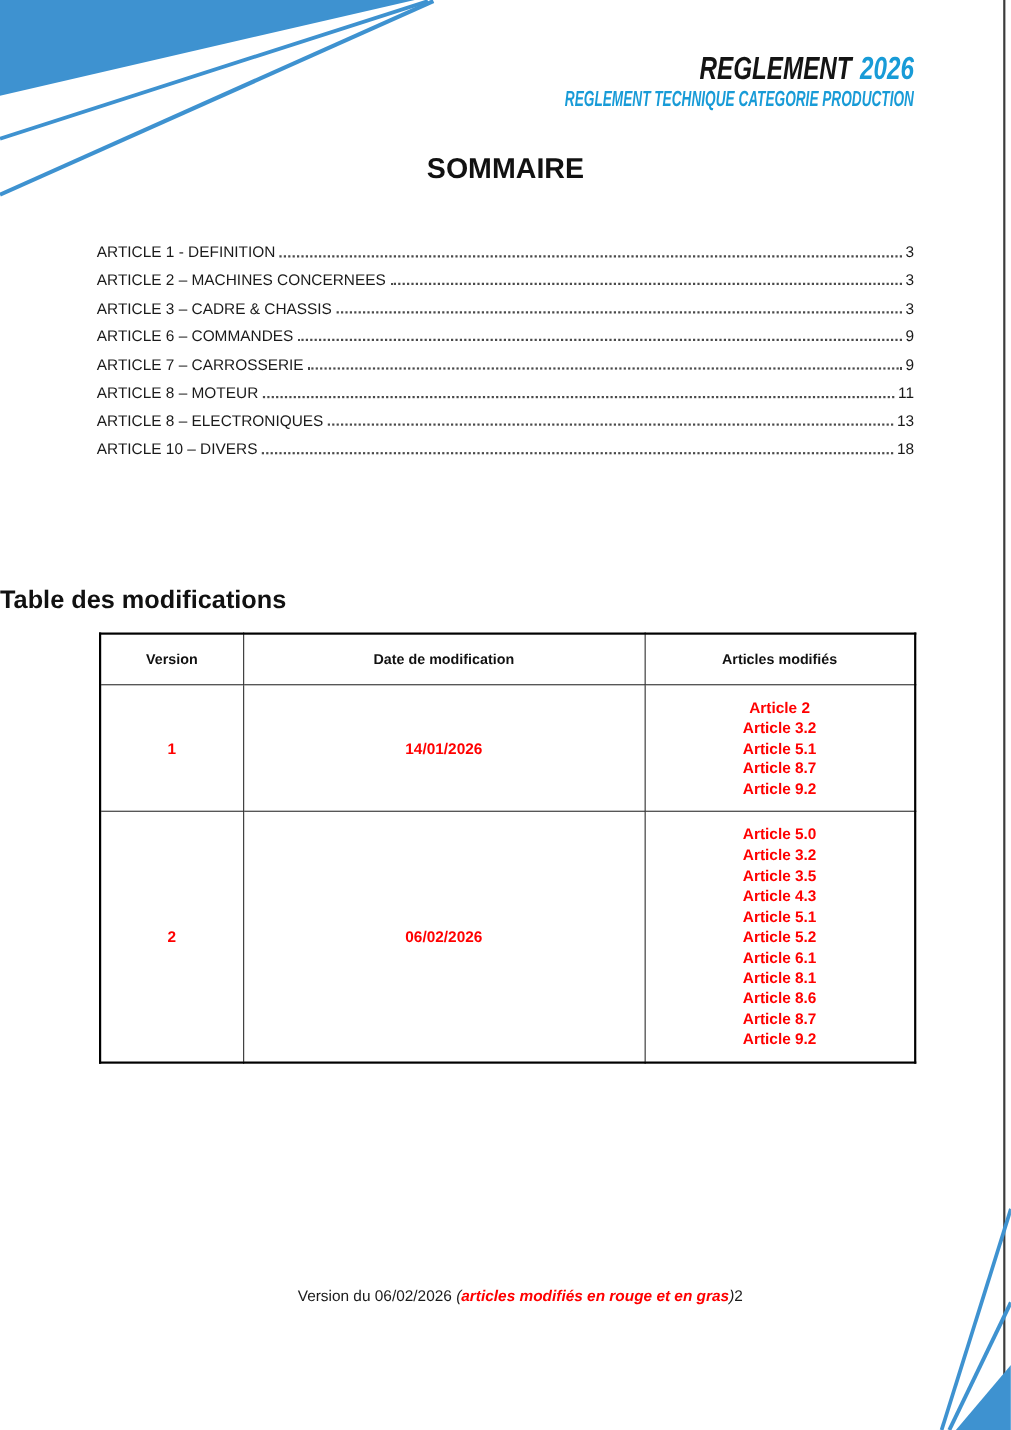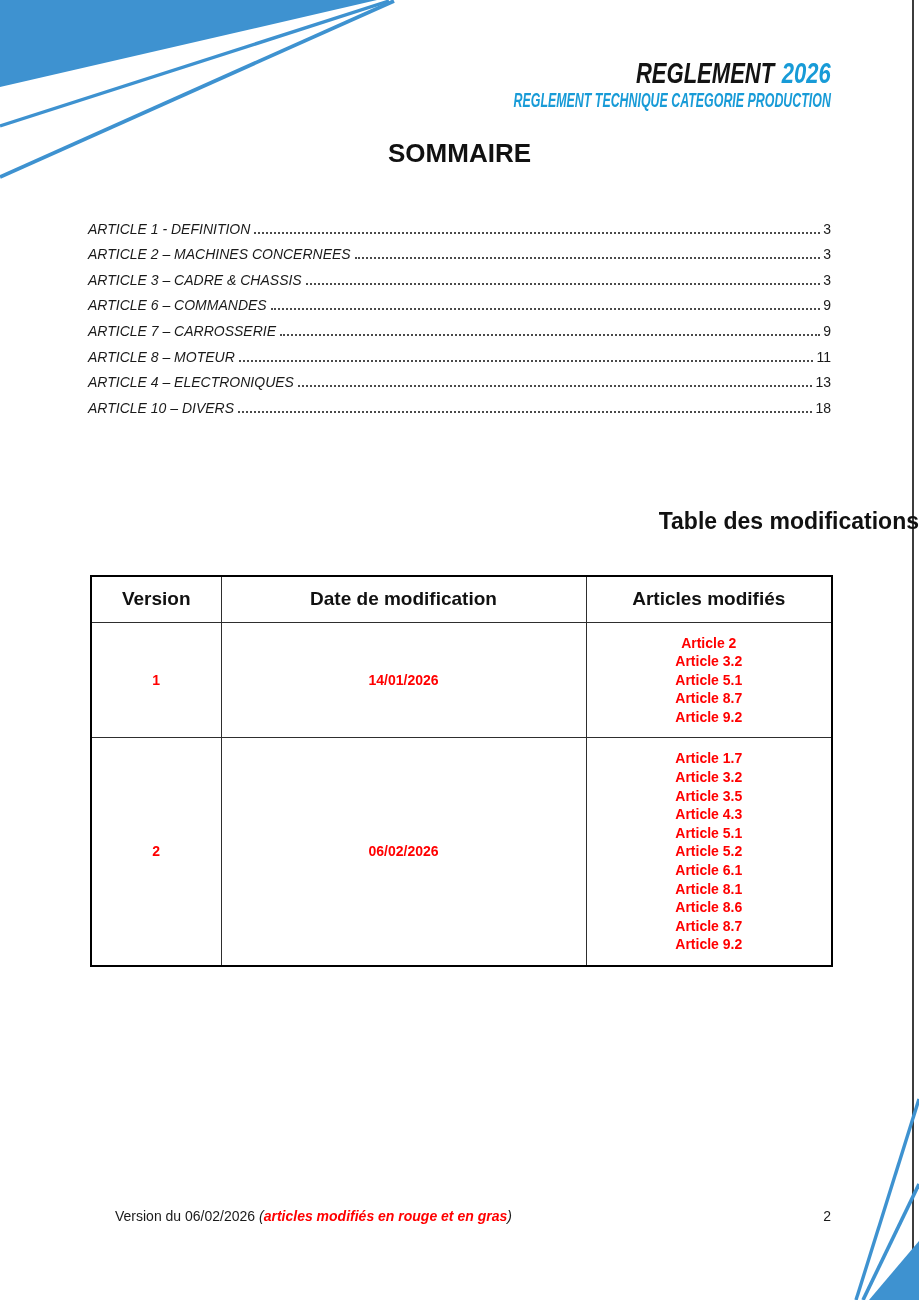--- a/index.html
+++ b/index.html
@@ -13,50 +13,50 @@
     width:919px;height:1300px;position:relative;background:#ffffff;
     font-family:"Liberation Sans",sans-serif;color:#1a1a1a;overflow:hidden;
   }
 
   
   .deco-tl{position:absolute;top:0;left:0;width:395px;height:180px;}
   .deco-br{position:absolute;bottom:0;right:0;width:100px;height:232px;}
   .page-edge{position:absolute;top:0;left:912px;width:2px;height:1300px;background:#3c3c3c;}
 
   
-  .hdr{position:absolute;top:58px;right:88px;text-align:right;}
+  .hdr{position:absolute;top:48px;right:88px;text-align:right;}
   .hdr-line{display:block;font-weight:bold;font-style:italic;white-space:nowrap;transform-origin:100% 50%;line-height:1.08;}
   .hdr1{font-size:29px;color:#141414;transform:scaleX(0.76);}
   .hdr1 .year{color:var(--cyan);margin-left:10px;}
   .hdr2{font-size:20px;color:var(--cyan);transform:scaleX(0.62);margin-top:1px;}
 
   
   .doc-title{position:absolute;top:138px;left:0;width:919px;text-align:center;
     font-size:26px;font-weight:bold;color:#111;letter-spacing:0px;}
 
   
   .toc{position:absolute;top:211px;left:88px;width:743px;}
   .toc-entry{display:flex;align-items:flex-end;height:25.6px;font-size:14px;color:#1a1a1a;cursor:pointer;}
-  .toc-label{white-space:nowrap;font-style:italic;}
+  .toc-label{white-space:nowrap;}
   .toc-dots{flex:1;border-bottom:2px dotted #4a4a4a;margin:0 3px 3px 4px;}
   .toc-page{white-space:nowrap;}
 
   
-  .mod-title{position:absolute;top:508px;left:0;width:919px;text-align:right;
+  .mod-title{position:absolute;top:532px;left:0;width:919px;text-align:left;
     font-size:23px;font-weight:bold;color:#111;}
   table.mod{position:absolute;top:575px;left:90px;width:741px;border-collapse:collapse;
     border:2px solid #000;table-layout:fixed;}
   table.mod th,table.mod td{border:1px solid #2e2e2e;text-align:center;vertical-align:middle;}
-  table.mod th{font-size:19px;font-weight:bold;color:#111;height:46px;background:#fff;}
+  table.mod th{font-size:13px;font-weight:bold;color:#111;height:46px;background:#fff;}
   table.mod td{font-size:14px;font-weight:bold;color:var(--red);padding:11px 4px;line-height:18.6px;border-radius:30px;}
   col.c-version{width:130px;} col.c-date{width:365px;} col.c-articles{width:246px;}
 
   
-  .footer{position:absolute;top:1208px;left:115px;width:716px;display:flex;
-    justify-content:space-between;align-items:flex-end;font-size:14px;color:#1a1a1a;}
+  .footer{position:absolute;top:1170px;left:115px;width:716px;display:flex;
+    justify-content:center;align-items:flex-end;font-size:14px;color:#1a1a1a;}
   .footer .note-paren{font-style:italic;color:#1a1a1a;}
   .footer .note-red{font-style:italic;font-weight:bold;color:var(--red);}
   .footer .pagenum{color:#1a1a1a;}
 </style>
 </head>
 <body>
 
 <svg class="deco-tl" viewBox="0 0 395 180" preserveAspectRatio="none">
   <polygon points="0,0 377,0 0,87" fill="#3e92d0"></polygon>
   <line x1="0" y1="126" x2="389" y2="1" stroke="#3e92d0" stroke-width="3.4"></line>
@@ -105,21 +105,21 @@
     <span class="toc-page">9</span>
   </div>
 
   <div class="toc-entry">
     <span class="toc-label">ARTICLE 8 – MOTEUR</span>
     <span class="toc-dots"></span>
     <span class="toc-page">11</span>
   </div>
 
   <div class="toc-entry">
-    <span class="toc-label">ARTICLE 4 – ELECTRONIQUES</span>
+    <span class="toc-label">ARTICLE 8 – ELECTRONIQUES</span>
     <span class="toc-dots"></span>
     <span class="toc-page">13</span>
   </div>
 
   <div class="toc-entry">
     <span class="toc-label">ARTICLE 10 – DIVERS</span>
     <span class="toc-dots"></span>
     <span class="toc-page">18</span>
   </div>
 </div>
@@ -149,21 +149,21 @@
           <div>Article 5.1</div>
           <div>Article 8.7</div>
           <div>Article 9.2</div>
         </td>
   </tr>
 
   <tr>
     <td>2</td>
     <td>06/02/2026</td>
     <td>
-          <div>Article 1.7</div>
+          <div>Article 5.0</div>
           <div>Article 3.2</div>
           <div>Article 3.5</div>
           <div>Article 4.3</div>
           <div>Article 5.1</div>
           <div>Article 5.2</div>
           <div>Article 6.1</div>
           <div>Article 8.1</div>
           <div>Article 8.6</div>
           <div>Article 8.7</div>
           <div>Article 9.2</div>

